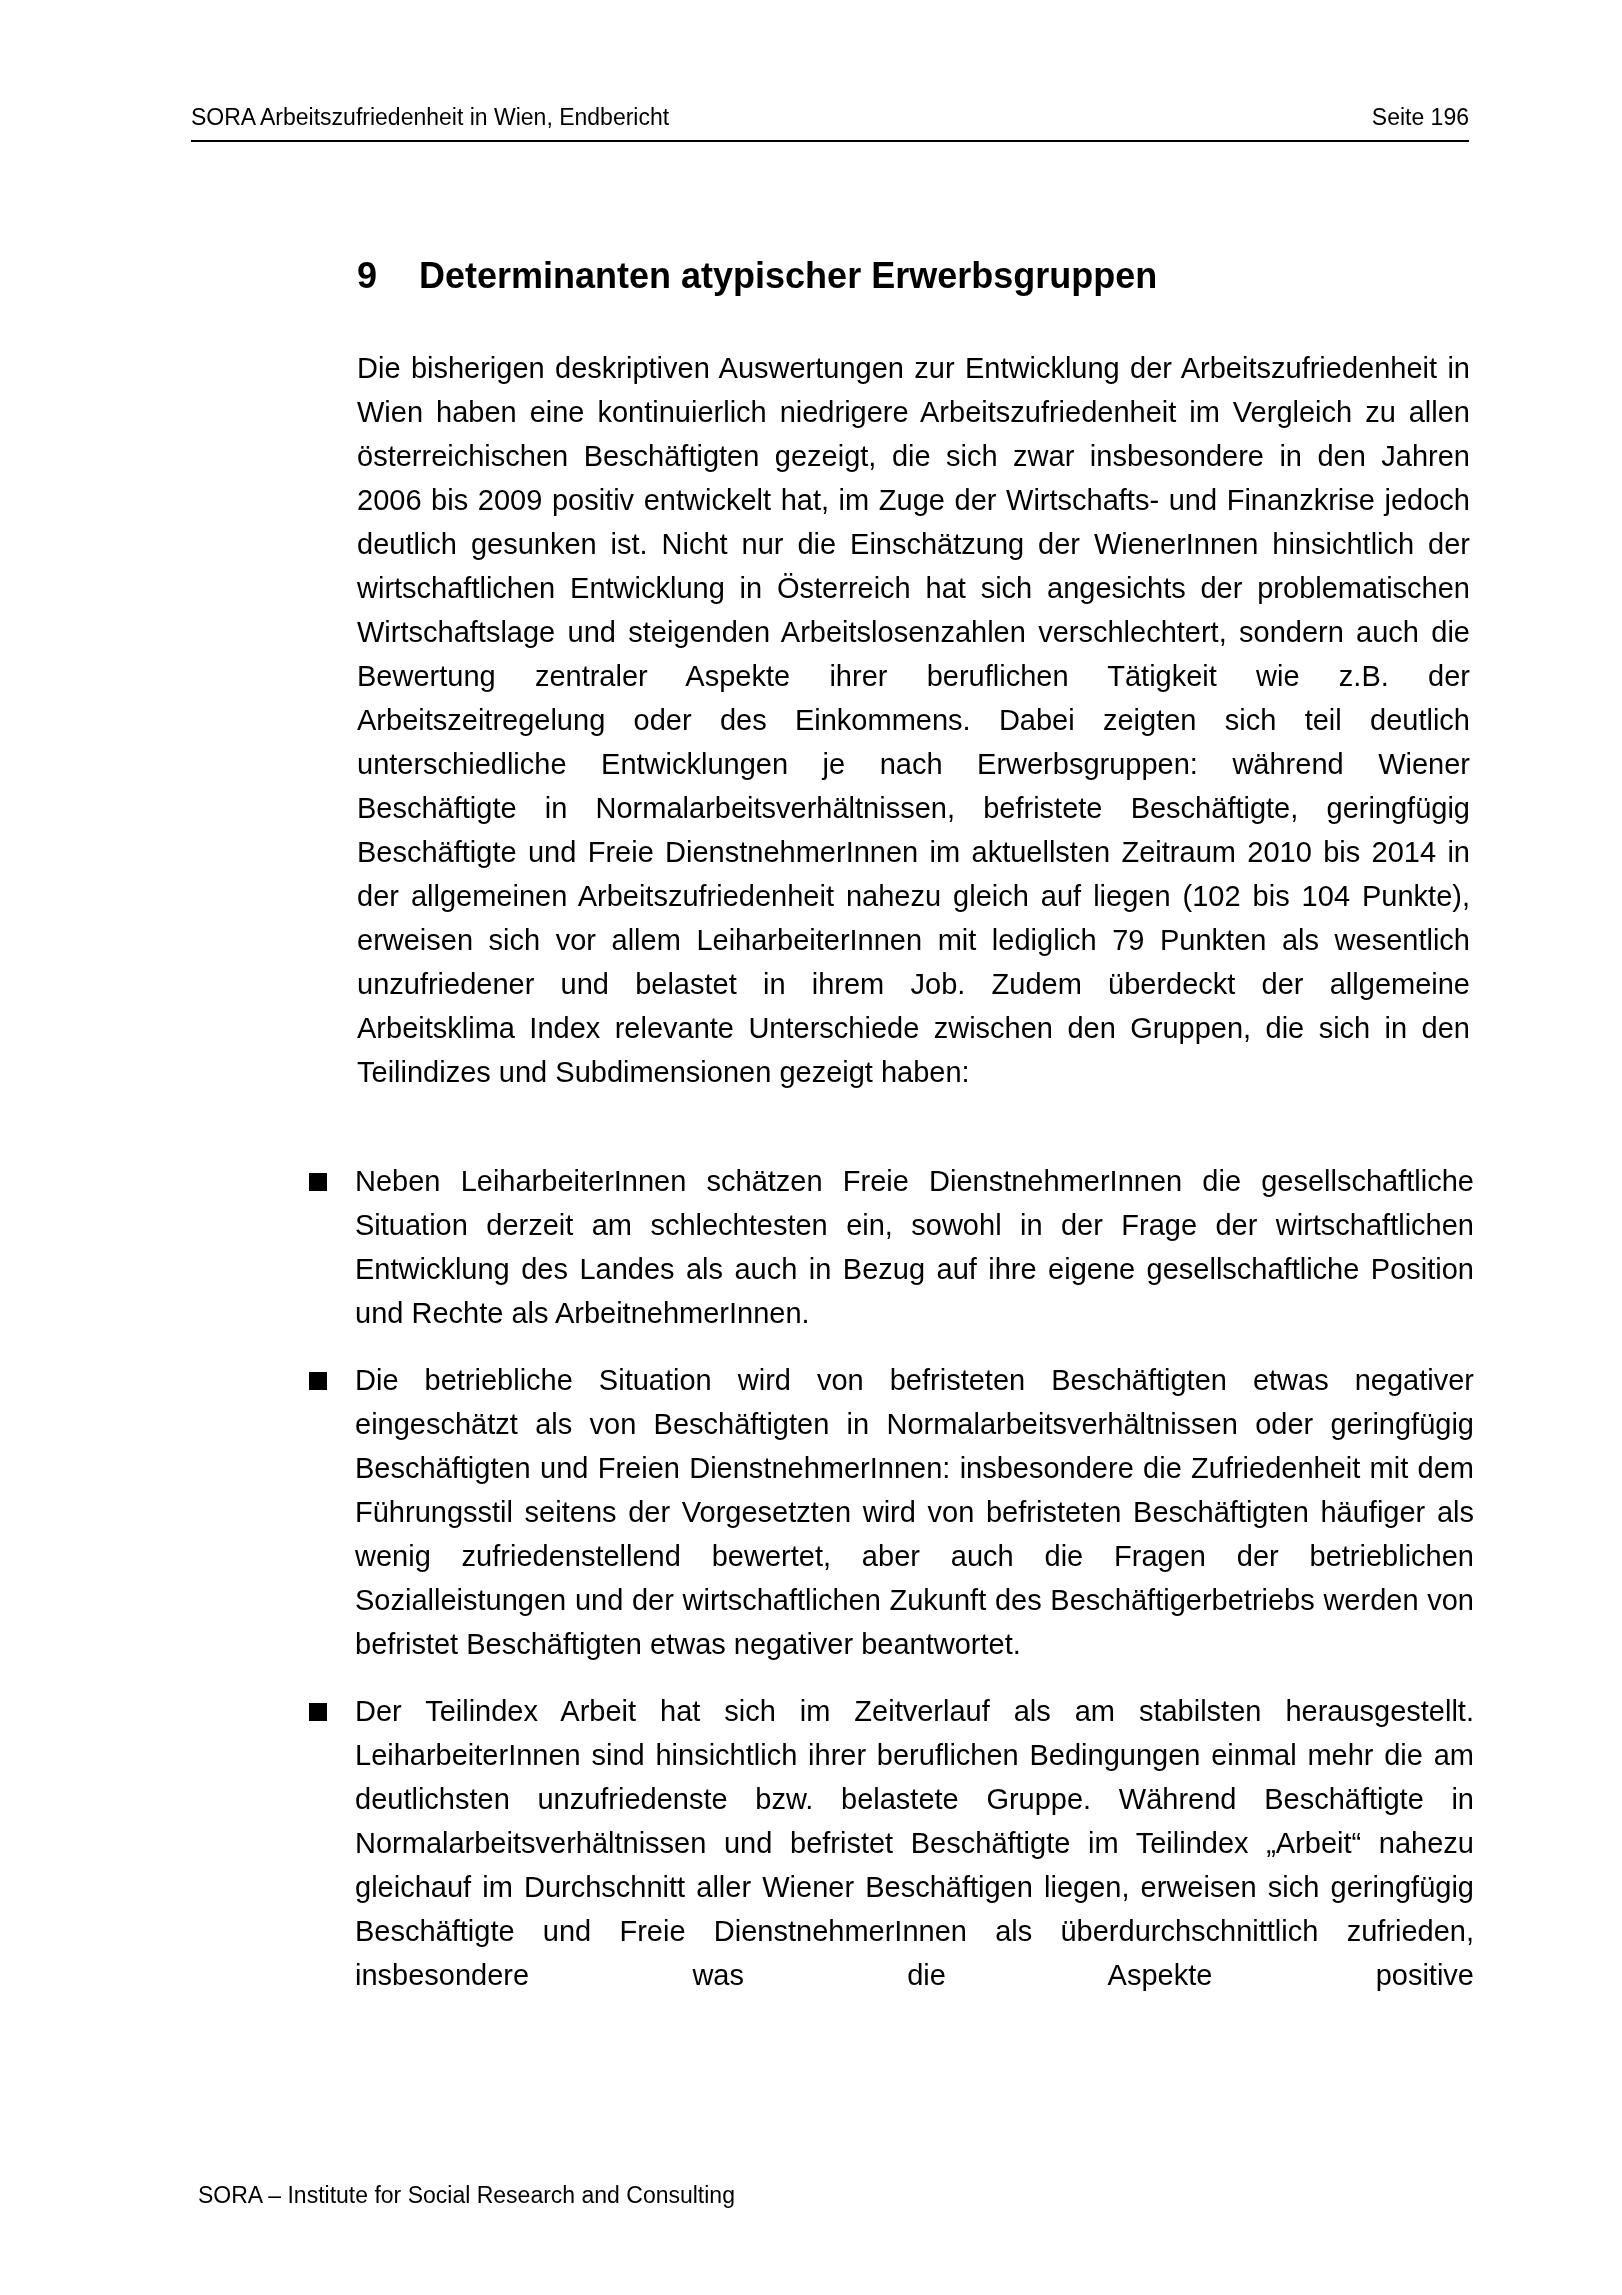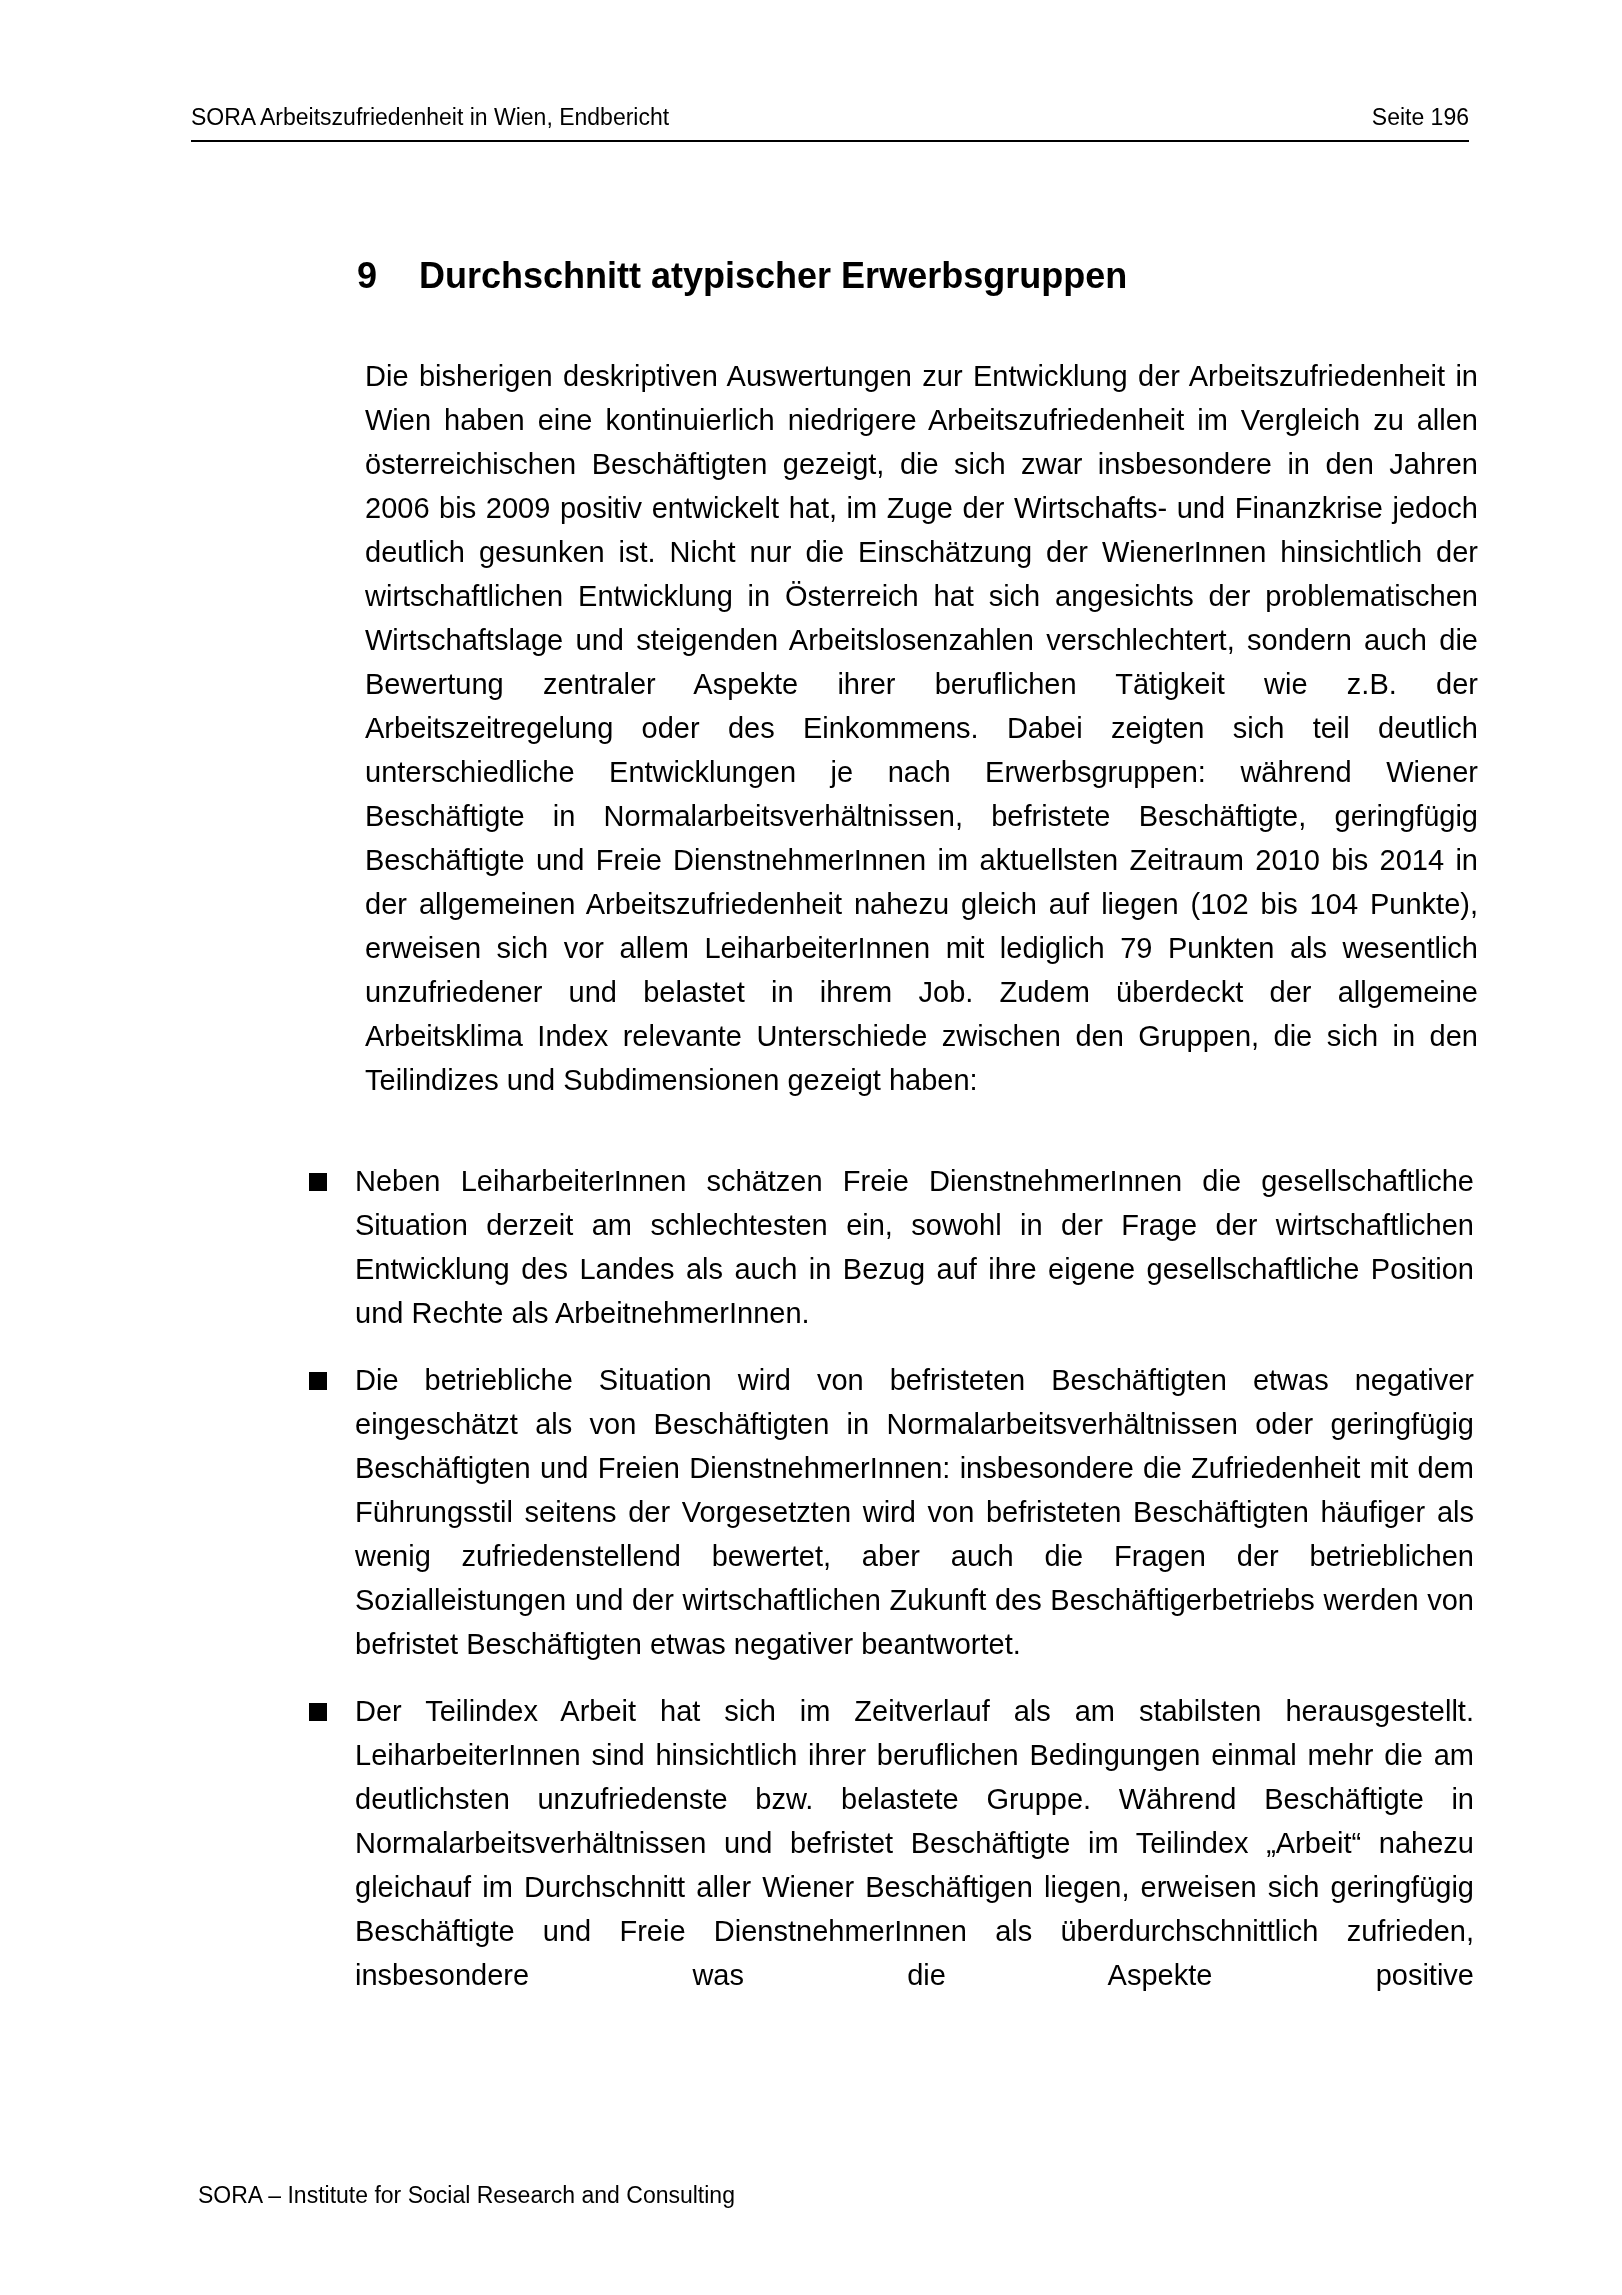--- a/index.html
+++ b/index.html
@@ -41,21 +41,21 @@
     }
     .chapter-number {
       width: 62px;
       display: inline-block;
     }
     .body-paragraph {
       position: absolute;
       left: 357px;
       top: 346px;
       width: 1113px;
-      margin: 8px;
+      margin: 0;
       font-size: 29px;
       line-height: 44px;
       text-align: justify;
       hyphens: manual;
     }
     .bullet-list {
       position: absolute;
       left: 302px;
       top: 1155px;
       width: 1168px;
@@ -93,21 +93,21 @@
 </head>
 <body>
 
 <header class="page-header">
   <span>SORA Arbeitszufriedenheit in Wien, Endbericht</span>
   <span>Seite 196</span>
 </header>
 
 <h1 class="chapter-heading">
   <span class="chapter-number">9</span>
-  <span>Durchschnitt atypischer Erwerbsgruppen</span>
+  <span>Determinanten atypischer Erwerbsgruppen</span>
 </h1>
 
 <p class="body-paragraph">Die bisherigen deskriptiven Auswertungen zur Entwicklung der Arbeitszufrie­denheit in Wien haben eine kontinuierlich niedrigere Arbeitszufriedenheit im Vergleich zu allen österreichischen Beschäftigten gezeigt, die sich zwar in­sbesondere in den Jahren 2006 bis 2009 positiv entwickelt hat, im Zuge der Wirtschafts- und Finanzkrise jedoch deutlich gesunken ist. Nicht nur die Ein­schätzung der WienerInnen hinsichtlich der wirtschaftlichen Entwicklung in Österreich hat sich angesichts der problematischen Wirtschaftslage und stei­genden Arbeitslosenzahlen verschlechtert, sondern auch die Bewertung zentraler Aspekte ihrer beruflichen Tätigkeit wie z.B. der Arbeitszeitregelung oder des Einkommens. Dabei zeigten sich teil deutlich unterschiedliche Ent­wicklungen je nach Erwerbsgruppen: während Wiener Beschäftigte in Normalarbeitsverhältnissen, befristete Beschäftigte, geringfügig Beschäftigte und Freie DienstnehmerInnen im aktuellsten Zeitraum 2010 bis 2014 in der allgemeinen Arbeitszufriedenheit nahezu gleich auf liegen (102 bis 104 Punk­te), erweisen sich vor allem LeiharbeiterInnen mit lediglich 79 Punkten als wesentlich unzufriedener und belastet in ihrem Job. Zudem überdeckt der all­gemeine Arbeitsklima Index relevante Unterschiede zwischen den Gruppen, die sich in den Teilindizes und Subdimensionen gezeigt haben:</p>
 
 <ul class="bullet-list">
   <li class="bullet-item">
     <span class="bullet-marker"></span>
     <span>Neben LeiharbeiterInnen schätzen Freie DienstnehmerInnen die gesellschaftli­che Situation derzeit am schlechtesten ein, sowohl in der Frage der wirtschaftlichen Entwicklung des Landes als auch in Bezug auf ihre eigene ge­sellschaftliche Position und Rechte als ArbeitnehmerInnen.</span>
   </li>
   <li class="bullet-item">

